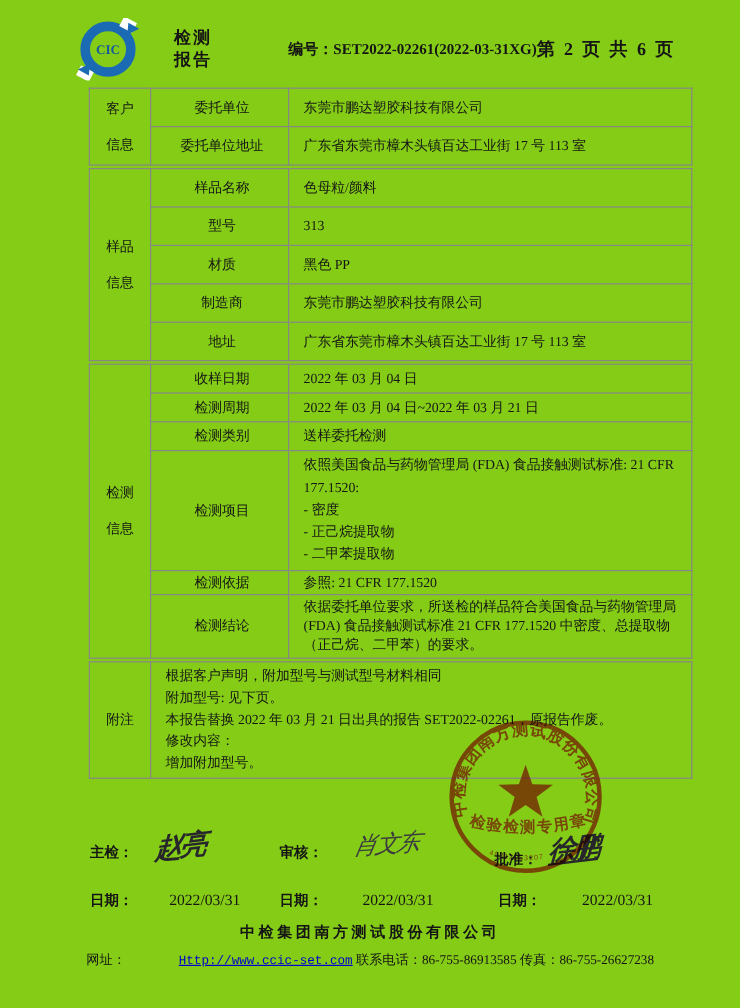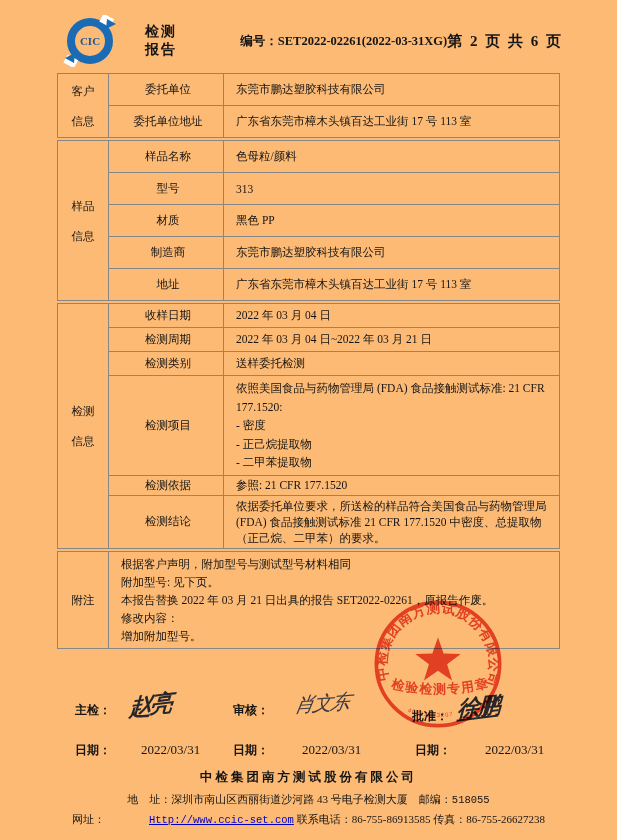--- a/index.html
+++ b/index.html
@@ -1,29 +1,29 @@
 <!DOCTYPE html>
 <html><head>
 <meta charset="utf-8">
 <style>
   html,body { margin:0; padding:0; background:#ffffff; }
   .page {
-    position:relative; width:617px; height:840px; background:#fdba74;
+    position:relative; width:617px; height:840px; background:#84cc16;
     font-family:"Liberation Serif","DejaVu Serif",serif; color:#151515;
     overflow:hidden;
   }
   
   .header { position:absolute; left:57px; top:12px; width:506px; height:58px;
             display:flex; align-items:center; }
   .logo-svg { width:70px; height:52px; flex:0 0 auto; }
   .header-title { font-weight:bold; font-size:14px; letter-spacing:2px; margin-left:18px; }
   .report-no { font-weight:bold; font-size:12.5px; margin-left:54px; white-space:nowrap; }
   .page-info { font-weight:bold; font-size:15px; margin-left:auto; letter-spacing:2px; white-space:nowrap; }
   
-  .tables { position:absolute; left:57px; top:73px; width:503px;font-family:Liberation Serif, serif; }
+  .tables { position:absolute; left:74px; top:73px; width:503px;font-family:Liberation Serif, serif; }
   table.sec { width:100%; border-collapse:collapse; table-layout:fixed;
               margin-bottom:2px; font-size:11.5px; }
   table.sec td { border:1px solid #878787; padding:0 8px 0 12px; vertical-align:middle; }
   td.gcol { width:50px; text-align:center; padding:0 !important; }
   td.lcol { width:94px;text-align:center; }
   .gcol span { display:block; line-height:30px; }
   .sec1 td { height:31px; }
   .sec2 td { height:31px; }
   .sec3 td.simple { height:23px; }
   td.cell-multi { padding:3px 10px 3px 12px !important; }
@@ -206,17 +206,16 @@
     <span class="abs role" style="left:18px; top:54px;">日期：</span>
     <span class="abs date-val" style="left:84px; top:54px;">2022/03/31</span>
     <span class="abs role" style="left:176px; top:54px;">日期：</span>
     <span class="abs date-val" style="left:245px; top:54px;">2022/03/31</span>
     <span class="abs role" style="left:358px; top:54px;">日期：</span>
     <span class="abs date-val" style="left:428px; top:54px;">2022/03/31</span>
   </div>
 
   <div class="footer">
     <div class="footer-company">中检集团南方测试股份有限公司</div>
-    <div class="footer-line"><span>地　址：</span><span>深圳市南山区西丽街道沙河路 43 号电子检测大厦</span><span>　邮编：</span><span class="mono">518055</span></div>
     <div class="footer-line"><span>网址：</span><span class="url">Http://www.ccic-set.com</span><span> 联系电话：</span><span>86-755-86913585</span><span> 传真：</span><span>86-755-26627238</span></div>
   </div>
 
 </div>
 
 </body></html>

